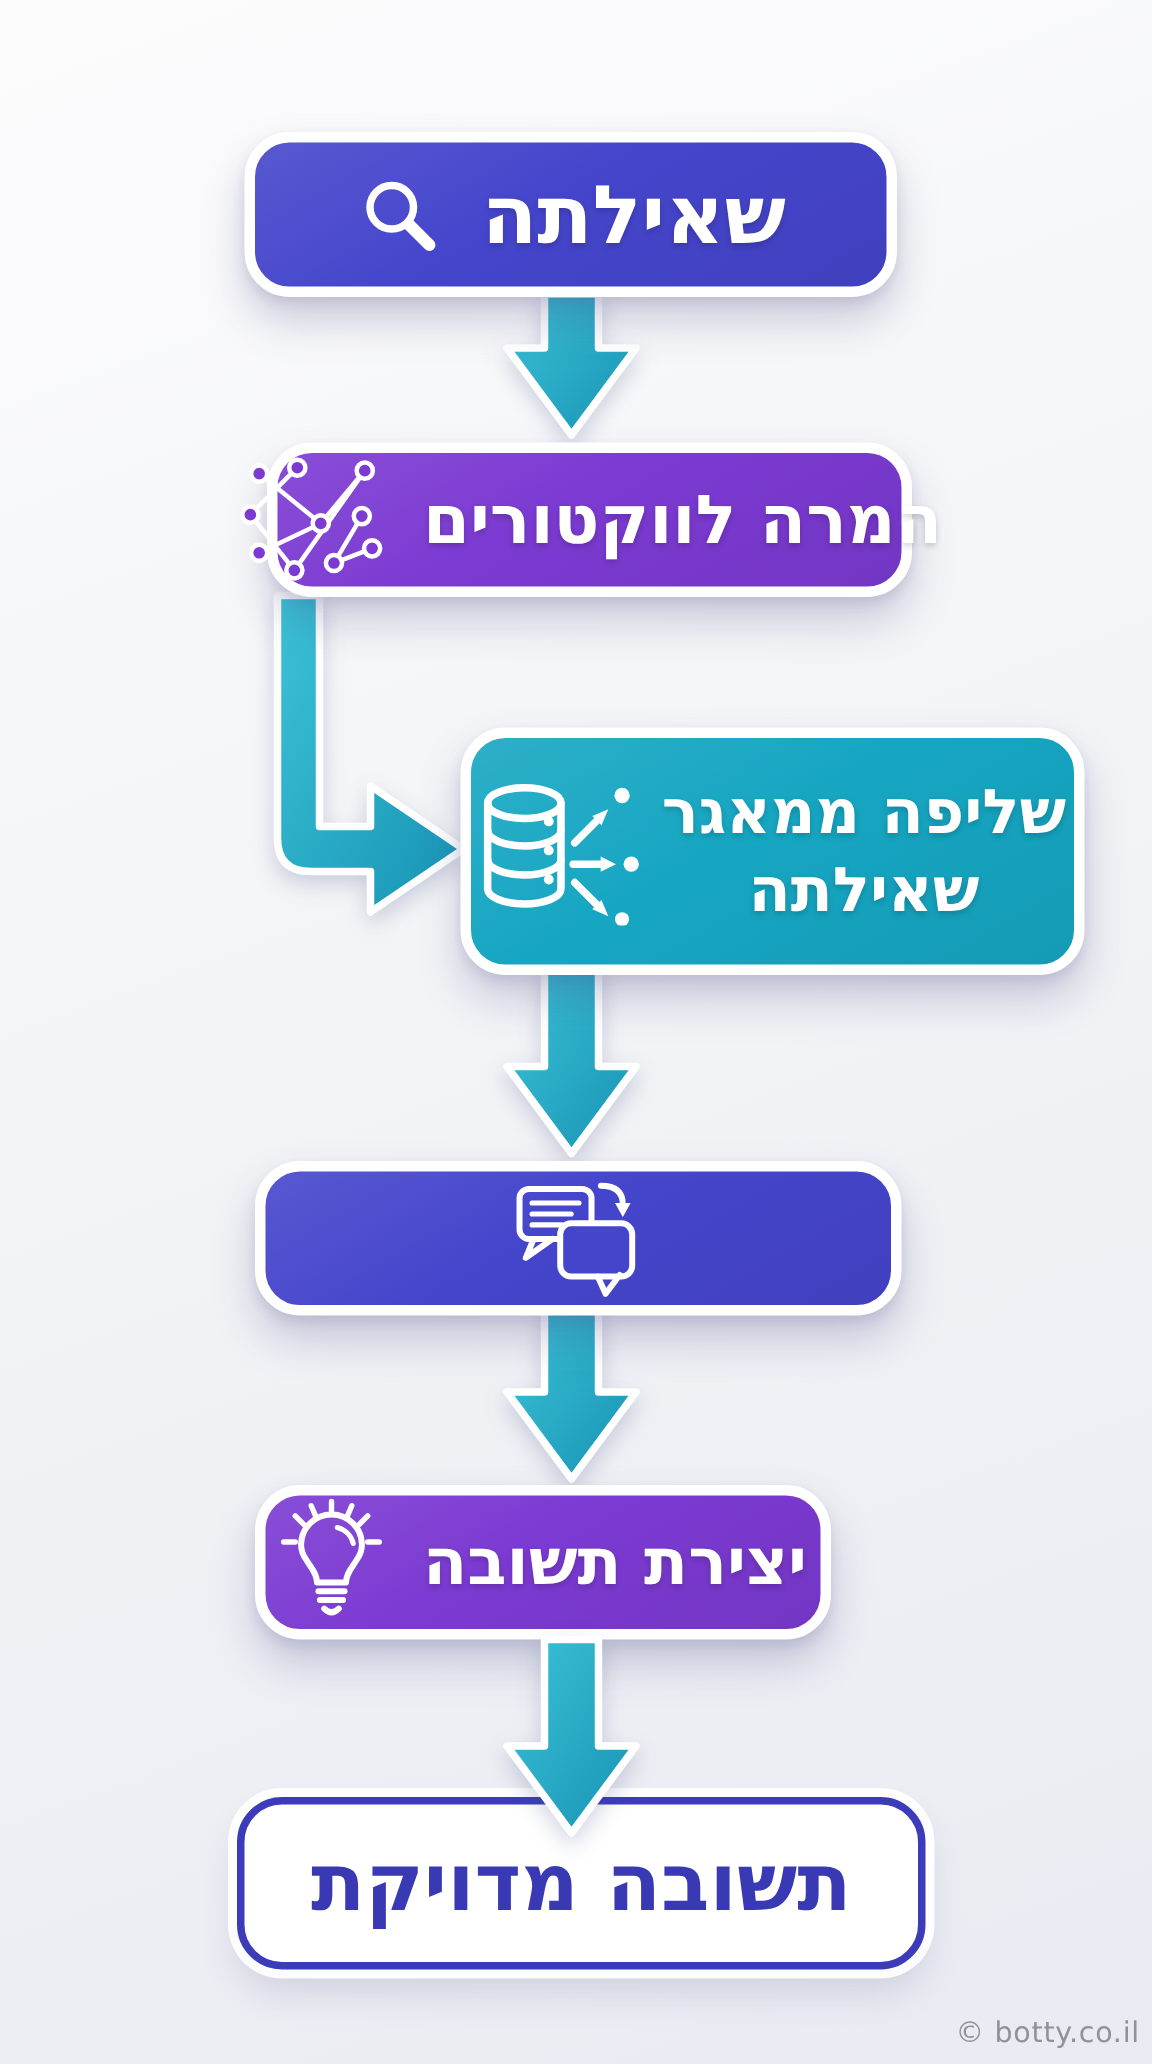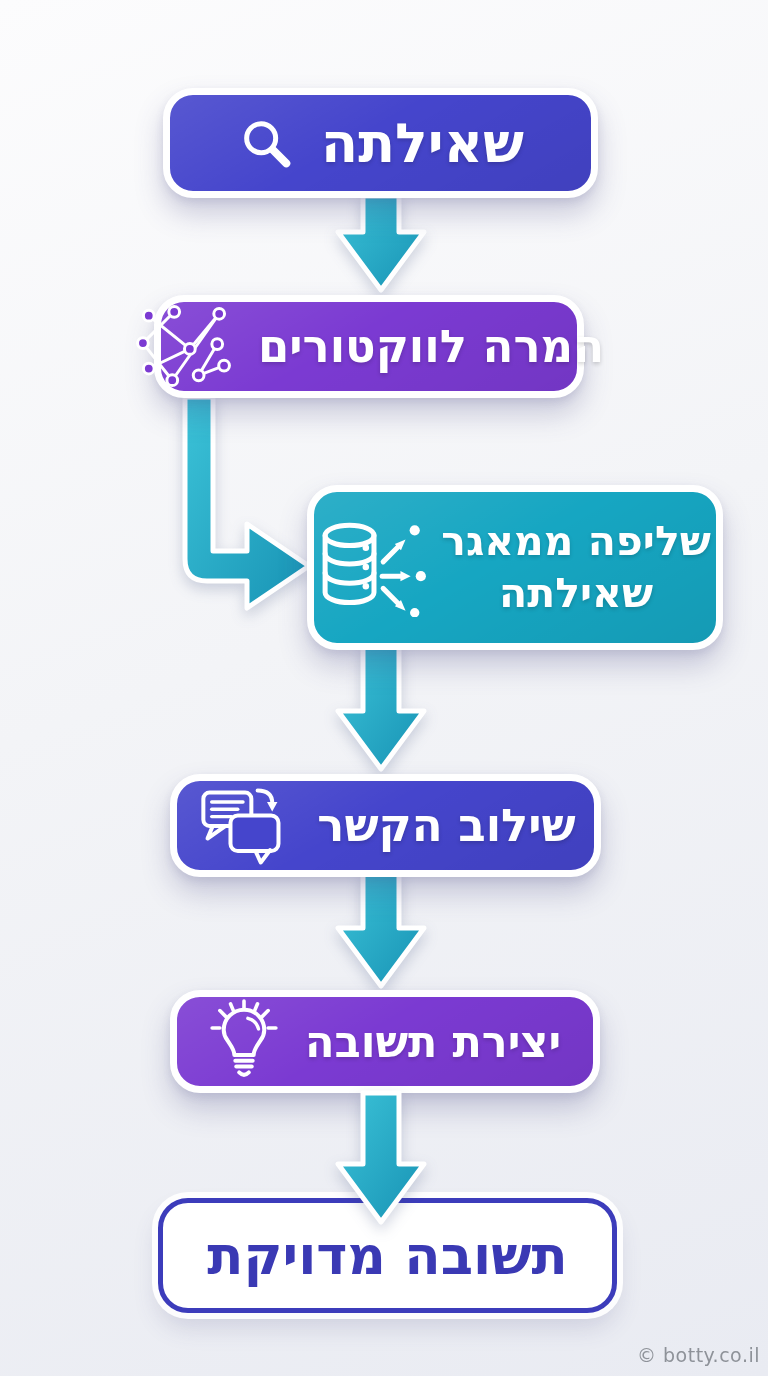--- a/index.html
+++ b/index.html
@@ -30,27 +30,27 @@
   .fill-purple{background-color:var(--purple);}
   .fill-teal{background-color:var(--teal);}
   .fill-blue,.fill-purple,.fill-teal{
     background-image:linear-gradient(150deg,rgba(255,255,255,.10),rgba(255,255,255,0) 45%,rgba(0,0,0,.07));
   }
   .flow-box .label{
     color:#ffffff;font-weight:bold;text-shadow:0 2px 4px rgba(0,0,0,.18);white-space:nowrap;
   }
   #node-query   {left:163px;top:88px;  width:435px;height:110px;}
   #node-query .label{font-size:54px;}
-  #node-vectorize{left:154px;top:295px;width:430px;height:103px;}
+  #node-vectorize{left:178px;top:295px;width:430px;height:103px;}
   #node-vectorize .label{font-size:45px;}
   #node-retrieve{left:307px;top:485px;width:416px;height:165px;gap:10px;}
   #node-retrieve .label{font-size:41px;line-height:1.25;text-align:center;white-space:normal;}
   #node-context {left:170px;top:774px;width:431px;height:103px;}
   #node-context .label{font-size:45px;}
-  #node-generate{left:170px;top:990px;width:430px;height:103px;}
+  #node-generate{left:170px;top:990px;width:384px;height:103px;}
   #node-generate .label{font-size:43px;}
   #node-answer{
     left:158px;top:1198px;width:459px;height:115px;background:#ffffff;
     border:5px solid var(--answer-border);
     box-shadow:0 0 0 6px rgba(255,255,255,.92),0 14px 24px rgba(70,70,130,.18);
   }
   #node-answer .label{color:var(--answer-text);font-size:53px;text-shadow:none;}
 
   .icon{flex:0 0 auto;}
   .icon *{vector-effect:non-scaling-stroke;}
@@ -140,21 +140,20 @@
         <polygon points="90,56 80,51 80,61"></polygon>
         <polygon points="85,90 80.5,79.5 74.5,85.5"></polygon>
         <circle cx="94" cy="11" r="5"></circle>
         <circle cx="100" cy="56" r="5"></circle>
         <circle cx="94" cy="92" r="4.6"></circle>
       </g>
     </svg>
   </div>
 
   <div class="flow-box fill-blue" id="node-context">
-    <span class="label">שילוב הקשר</span>
     <svg class="icon" width="96" height="84" viewBox="0 0 92 80">
       <rect class="ico-stroke" x="8" y="8" width="46" height="32" rx="6" stroke-width="4"></rect>
       <g class="ico-stroke" stroke-width="3.4">
         <line x1="16" y1="17" x2="46" y2="17"></line>
         <line x1="16" y1="24" x2="41" y2="24"></line>
         <line x1="16" y1="31" x2="35" y2="31"></line>
       </g>
       <path class="ico-stroke" stroke-width="4" d="M17,40 L12,52 L29,40"></path>
       <path class="ico-stroke" stroke-width="4" d="M60,6 Q74,6 74,18"></path>
       <polygon fill="#ffffff" points="74,26 69,17 79,17"></polygon>

